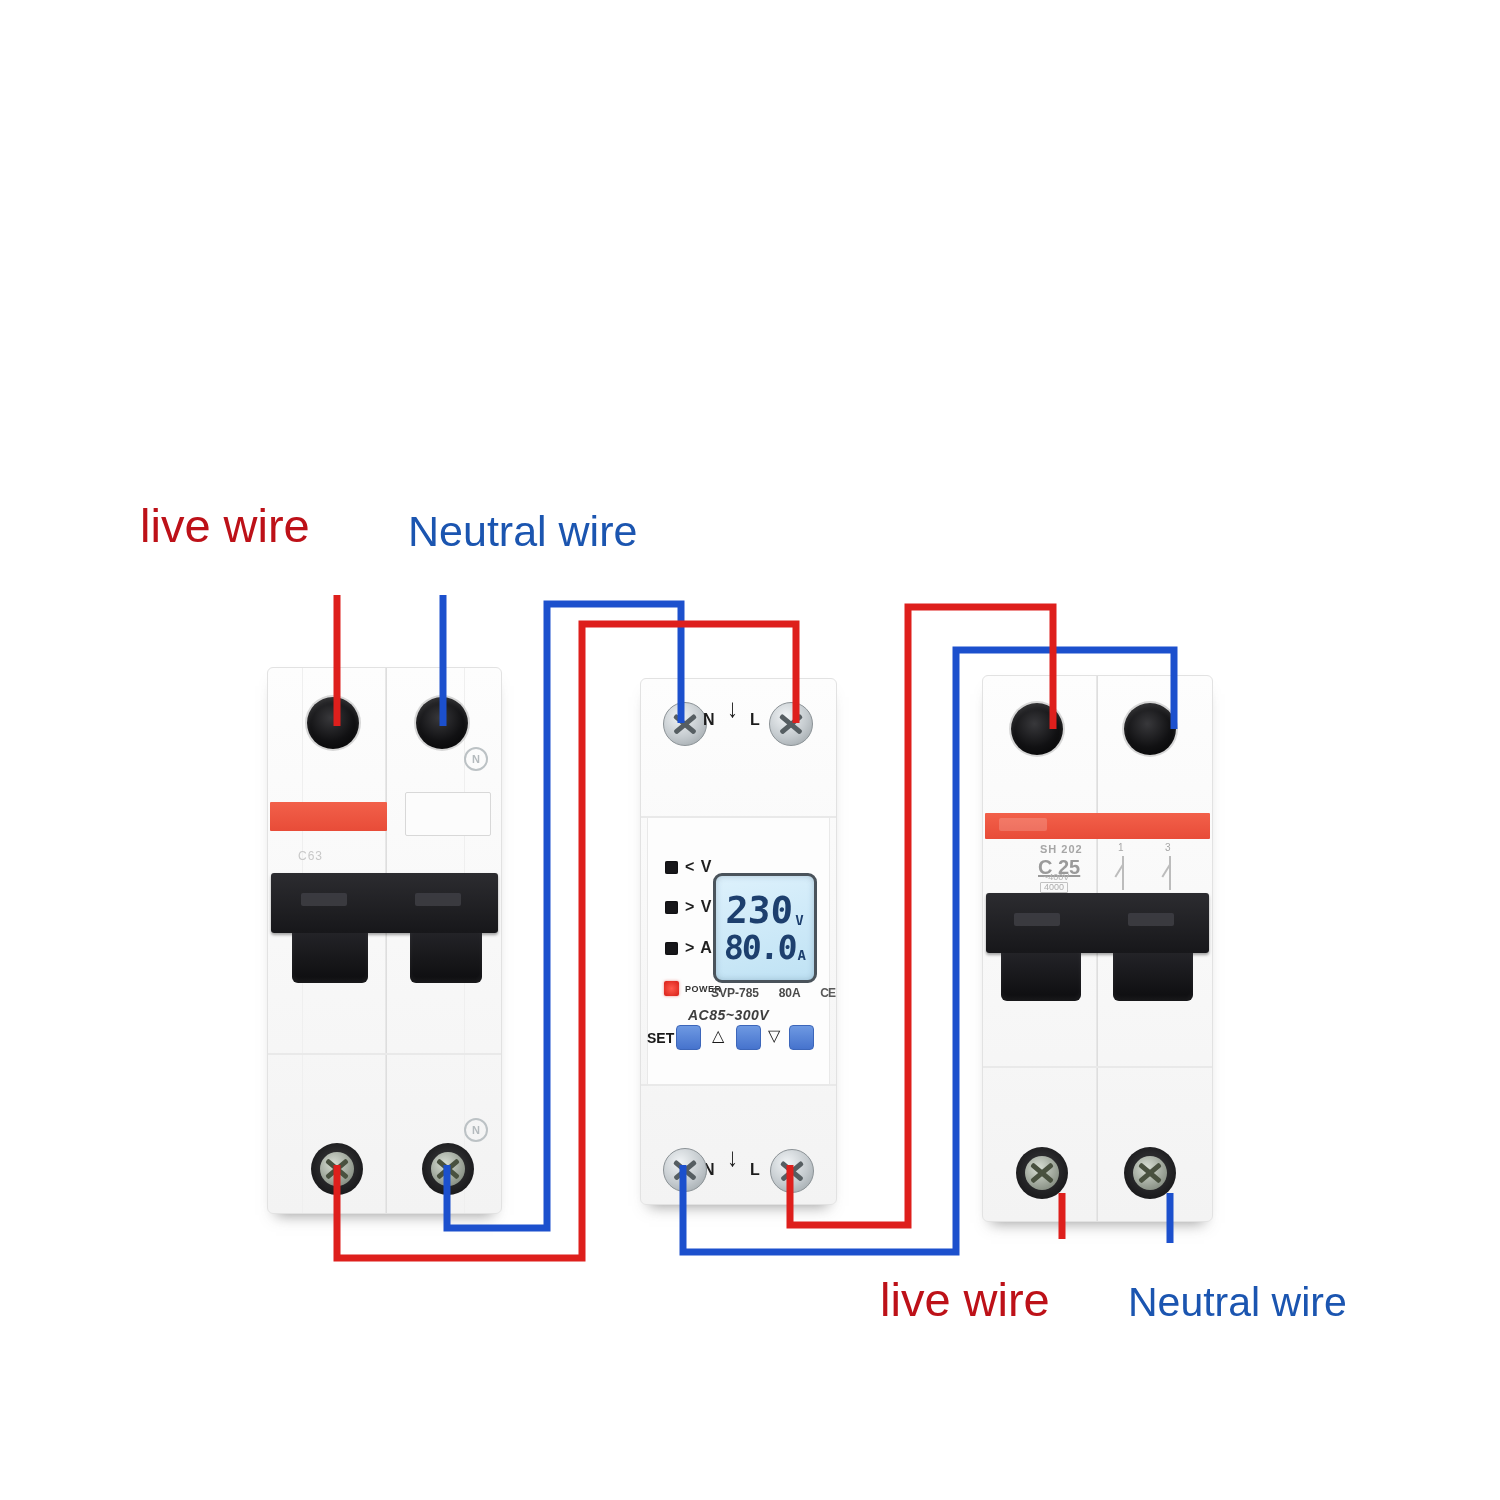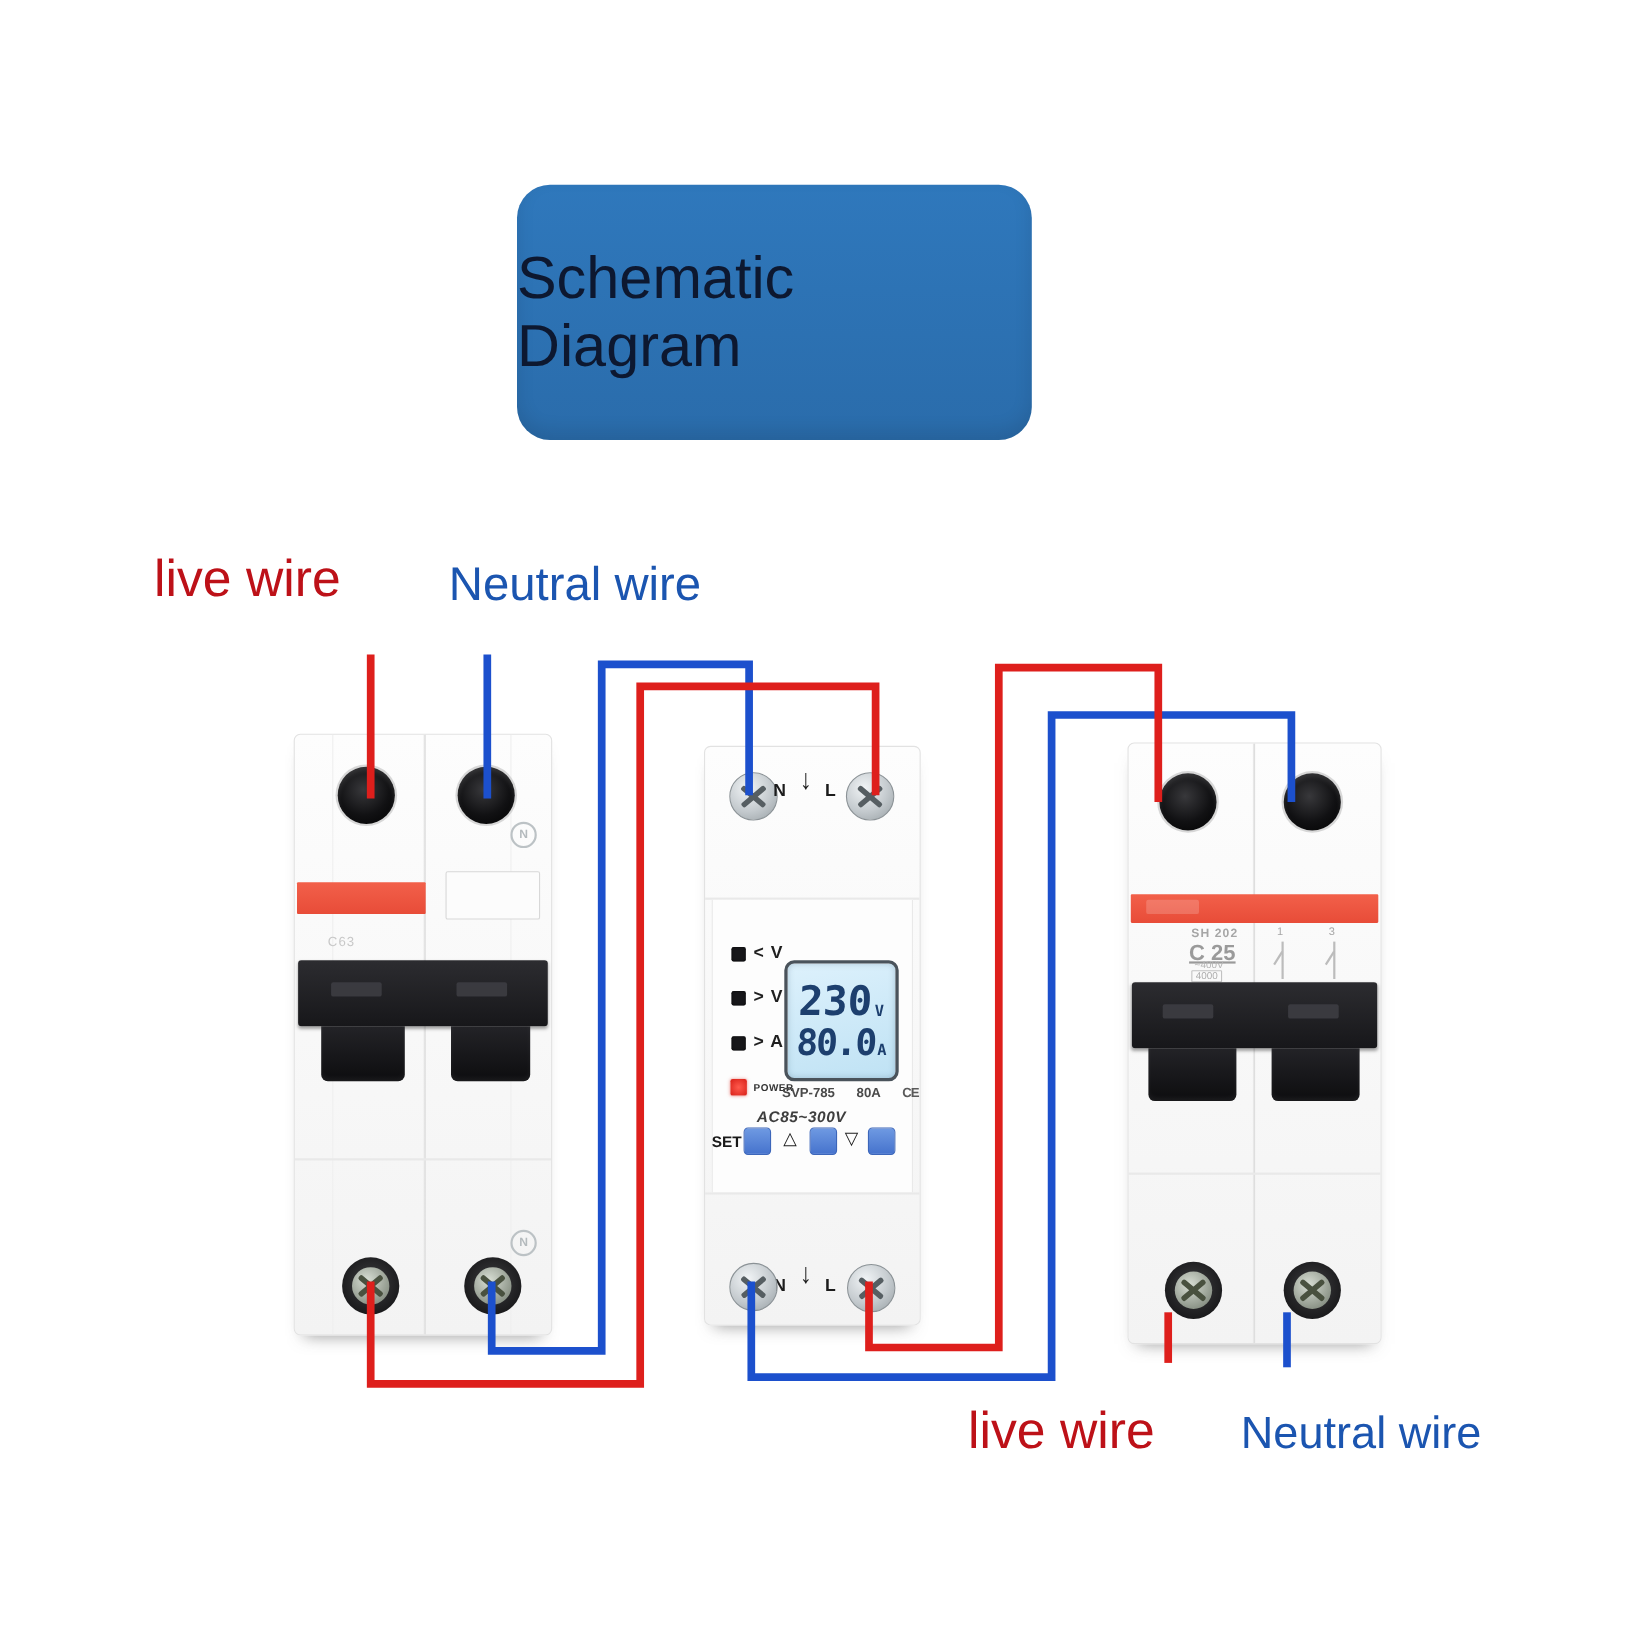--- a/index.html
+++ b/index.html
@@ -85,23 +85,20 @@
   .pline{position:absolute;width:2px;background:#bcbcbc;}
   .pdiag{position:absolute;width:2px;height:14px;background:#bcbcbc;transform:rotate(32deg);}
 
   .wires{position:absolute;left:0;top:0;z-index:5;pointer-events:none;}
 </style>
 </head>
 <body>
 
 <div id="canvas">
 
-  <div class="banner">
-    <span>Schematic Diagram</span>
-  </div>
 
   <div class="wlabel red" style="left:140px;top:502px;font-size:47px;">live wire</div>
   <div class="wlabel blue" style="left:408px;top:510px;font-size:43px;">Neutral wire</div>
 
   <div class="wlabel red" style="left:880px;top:1276px;font-size:47px;">live wire</div>
   <div class="wlabel blue" style="left:1128px;top:1282px;font-size:41px;">Neutral wire</div>
 
   <div class="unit" style="left:267px;top:667px;width:233px;height:545px;">
     <div class="seam" style="left:34px;"></div>
     <div class="seam" style="left:196px;"></div>
@@ -191,21 +188,21 @@
     <div class="screw silver" style="left:22px;top:469px;">
         <i class="sx a"></i>
         <i class="sx b"></i>
       </div>
     <div class="screw silver" style="left:129px;top:470px;">
         <i class="sx a"></i>
         <i class="sx b"></i>
       </div>
   </div>
 
-  <div class="unit" style="left:1025px;top:675px;width:229px;height:545px;text-align:right;">
+  <div class="unit" style="left:982px;top:675px;width:229px;height:545px;text-align:right;">
     <div class="vdiv" style="left:113px;"></div>
     <div class="hole" style="left:28px;top:27px;"></div>
     <div class="hole" style="left:141px;top:27px;"></div>
     <div class="stripe" style="left:2px;top:137px;width:225px;height:26px;">
       <span class="ghost"></span>
     </div>
     <div class="gtxt" style="left:57px;top:168px;font-size:11px;font-weight:700;letter-spacing:1px;">SH 202</div>
     <div class="gtxt" style="left:55px;top:181px;font-size:20px;font-weight:700;color:#9a9a9a;text-decoration:underline;">C 25</div>
     <div class="gtxt" style="left:60px;top:197px;font-size:9px;color:#b3b3b3;">~400V</div>
     <div class="gtxt" style="left:57px;top:206px;font-size:9px;color:#adadad;border:1px solid #c2c2c2;padding:0 3px;border-radius:1px;">4000</div>

